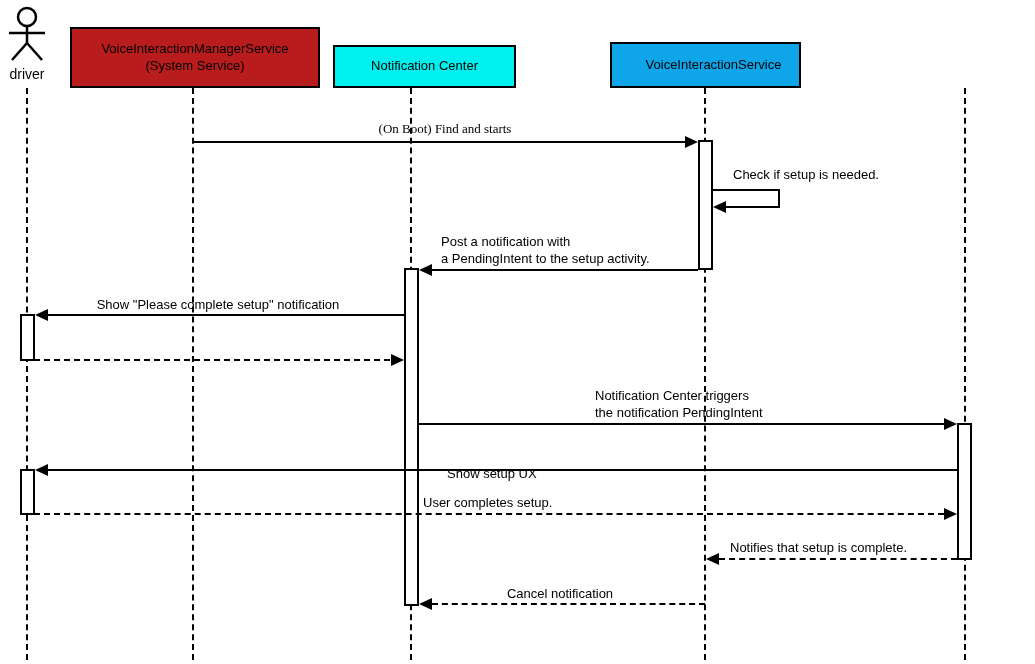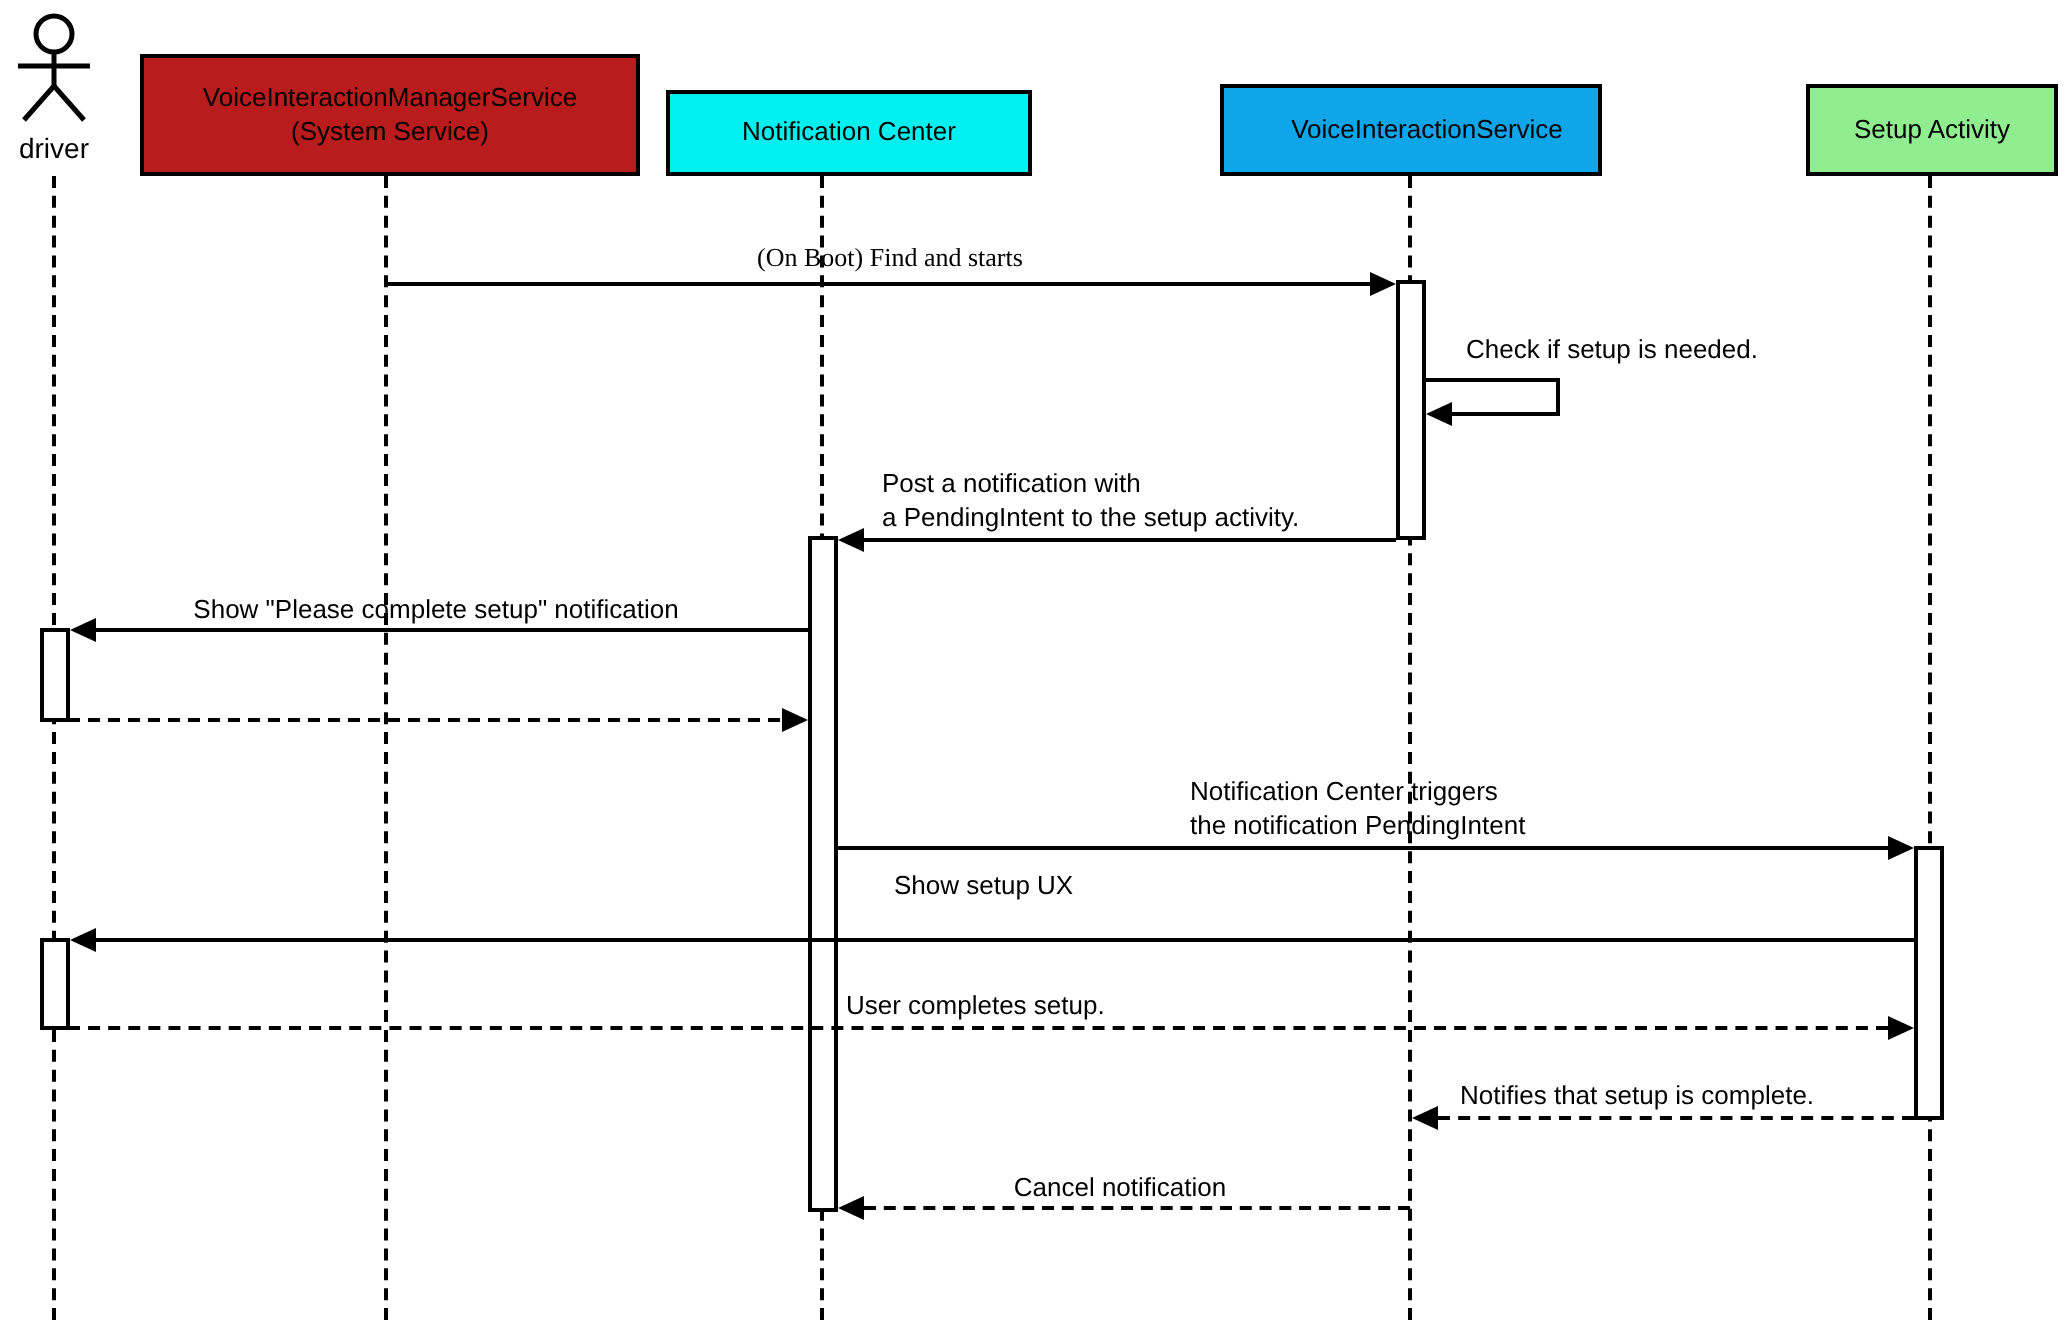--- a/index.html
+++ b/index.html
@@ -67,21 +67,20 @@
     <line x1="3" y1="28" x2="39" y2="28" stroke="#000" stroke-width="2.5"></line>
     <line x1="21" y1="38" x2="6" y2="55" stroke="#000" stroke-width="2.5"></line>
     <line x1="21" y1="38" x2="36" y2="55" stroke="#000" stroke-width="2.5"></line>
   </svg>
   <div class="actor-label" style="left:0px; top:66px; width:54px;">driver</div>
 
   <div class="participant" style="left: 70px; top: 27px; width: 250px; height: 61px; background: #b91c1c;">VoiceInteractionManagerService
 (System Service)</div>
   <div class="participant" style="left: 333px; top: 45px; width: 183px; height: 43px; background: rgb(0, 240, 240);">Notification Center</div>
   <div class="participant" style="left: 610px; top: 42px; width: 191px; height: 46px; background: #0ea5e9; padding-left: 16px;">VoiceInteractionService</div>
-  <div class="participant" style="left: 903px; top: 42px; width: 126px; height: 46px; background: rgb(144, 238, 144);">Setup Activity</div>
 
   <div class="lifeline" style="left:26px;  top:88px; height:572px;"></div>
   <div class="lifeline" style="left:192px; top:88px; height:572px;"></div>
   <div class="lifeline" style="left:410px; top:88px; height:572px;"></div>
   <div class="lifeline" style="left:704px; top:88px; height:572px;"></div>
   <div class="lifeline" style="left:964px; top:88px; height:572px;"></div>
 
   <div class="activation" style="left:698px; top:140px; height:130px;"></div>
   <div class="activation" style="left:404px; top:268px; height:338px;"></div>
   <div class="activation" style="left:20px;  top:314px; height:47px;"></div>
@@ -110,21 +109,21 @@
   <div class="mline dashed" style="left:34px; top:359px; width:356px;"></div>
   <div class="arrow right" style="left:391px; top:354px;"></div>
 
   <div class="mline" style="left:418px; top:423px; width:526px;"></div>
   <div class="arrow right" style="left:944px; top:418px;"></div>
   <div class="msg-label" style="left:595px; top:388px;">Notification Center triggers
 the notification PendingIntent</div>
 
   <div class="mline" style="left:48px; top:469px; width:910px;"></div>
   <div class="arrow left" style="left:35px; top:464px;"></div>
-  <div class="msg-label" style="left:447px; top:435px;">Show setup UX</div>
+  <div class="msg-label" style="left:447px; top:466px;">Show setup UX</div>
 
   <div class="mline dashed" style="left:34px; top:513px; width:910px;"></div>
   <div class="arrow right" style="left:944px; top:508px;"></div>
   <div class="msg-label" style="left:423px; top:495px;">User completes setup.</div>
 
   <div class="mline dashed" style="left:719px; top:558px; width:238px;"></div>
   <div class="arrow left" style="left:706px; top:553px;"></div>
   <div class="msg-label" style="left:730px; top:540px;">Notifies that setup is complete.</div>
 
   <div class="mline dashed" style="left:432px; top:603px; width:273px;"></div>

